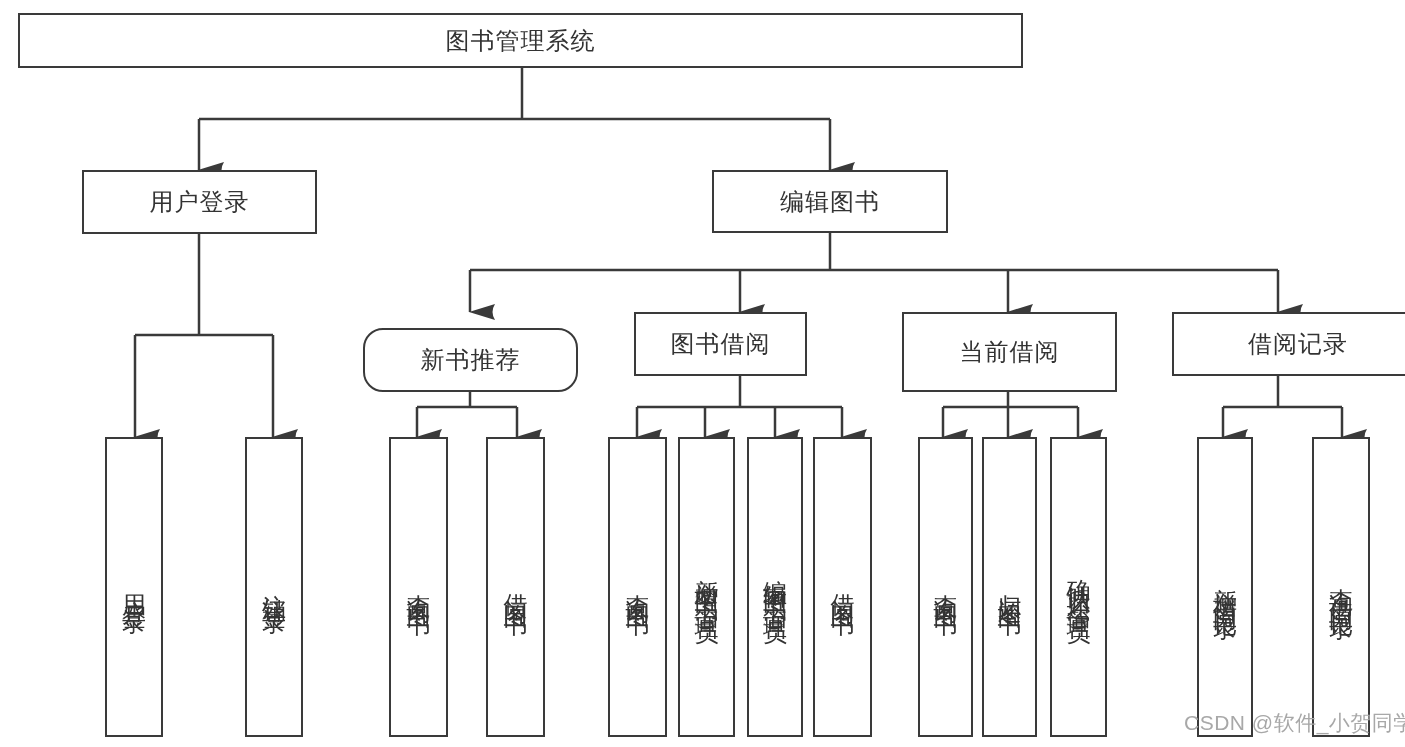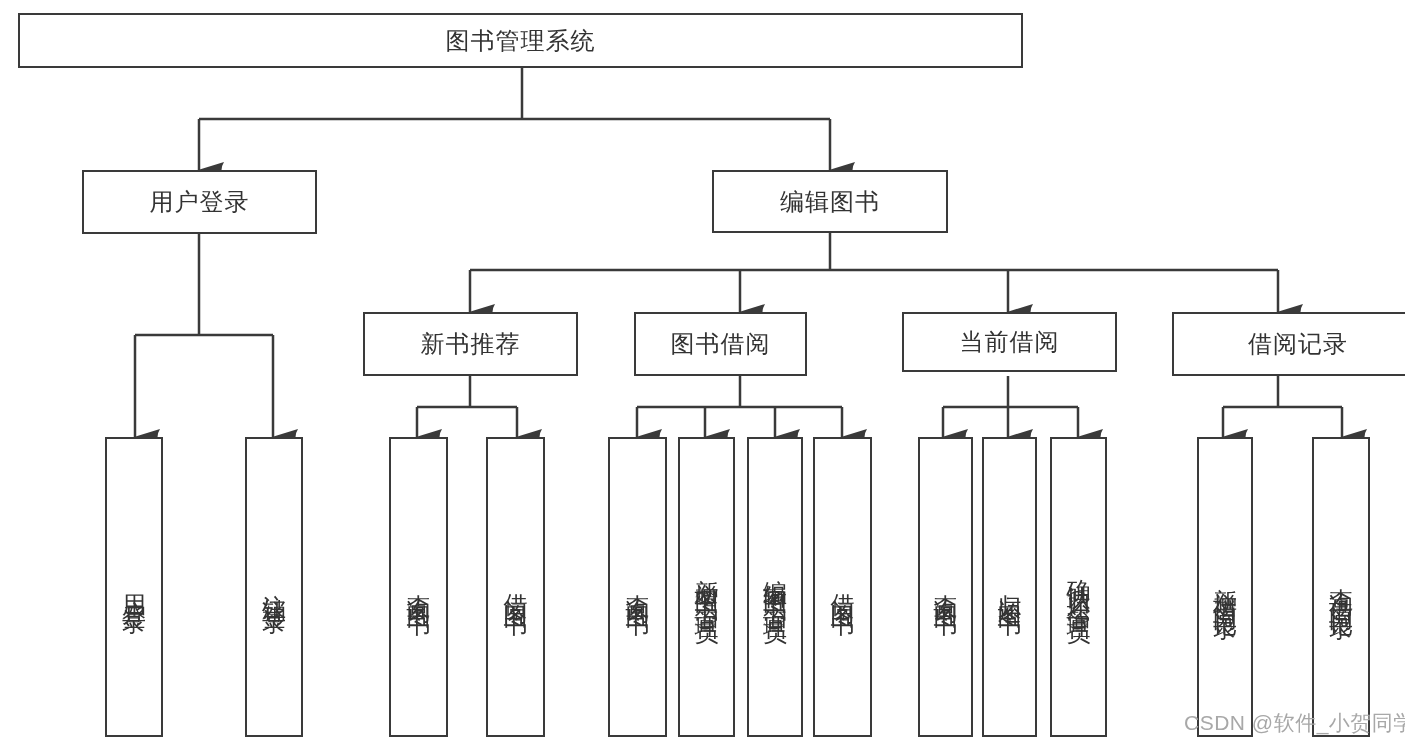--- a/index.html
+++ b/index.html
@@ -86,23 +86,23 @@
     <path class="wire" marker-end="url(#arrow)" d="M1078,407 V437"></path>
     <path class="wire" marker-end="url(#arrow)" d="M1223,407 V437"></path>
     <path class="wire" marker-end="url(#arrow)" d="M1342,407 V437"></path>
   </svg>
 
   <div class="box" style="left:18px;top:13px;width:1005px;height:55px;">图书管理系统</div>
 
   <div class="box" style="left:82px;top:170px;width:235px;height:64px;">用户登录</div>
   <div class="box" style="left:712px;top:170px;width:236px;height:63px;">编辑图书</div>
 
-  <div class="box" style="left:363px;top:312px;width:215px;height:64px;">新书推荐</div>
+  <div class="box" style="left:363px;top:328px;width:215px;height:64px;border-radius:20px;">新书推荐</div>
   <div class="box" style="left:634px;top:312px;width:173px;height:64px;">图书借阅</div>
-  <div class="box" style="left:902px;top:312px;width:215px;height:60px;">当前借阅</div>
+  <div class="box" style="left:902px;top:312px;width:215px;height:80px;">当前借阅</div>
   <div class="box" style="left:1172px;top:312px;width:252px;height:64px;">借阅记录</div>
 
   <div class="box vbox" style="left:105px;top:437px;width:58px;height:300px;">用户登录</div>
   <div class="box vbox" style="left:245px;top:437px;width:58px;height:300px;">注销登录</div>
 
   <div class="box vbox" style="left:389px;top:437px;width:59px;height:300px;">查询图书</div>
   <div class="box vbox" style="left:486px;top:437px;width:59px;height:300px;">借阅图书</div>
 
   <div class="box vbox" style="left:608px;top:437px;width:59px;height:300px;">查询图书</div>
   <div class="box vbox" style="left:678px;top:437px;width:57px;height:300px;">新增图书（管理员）</div>

